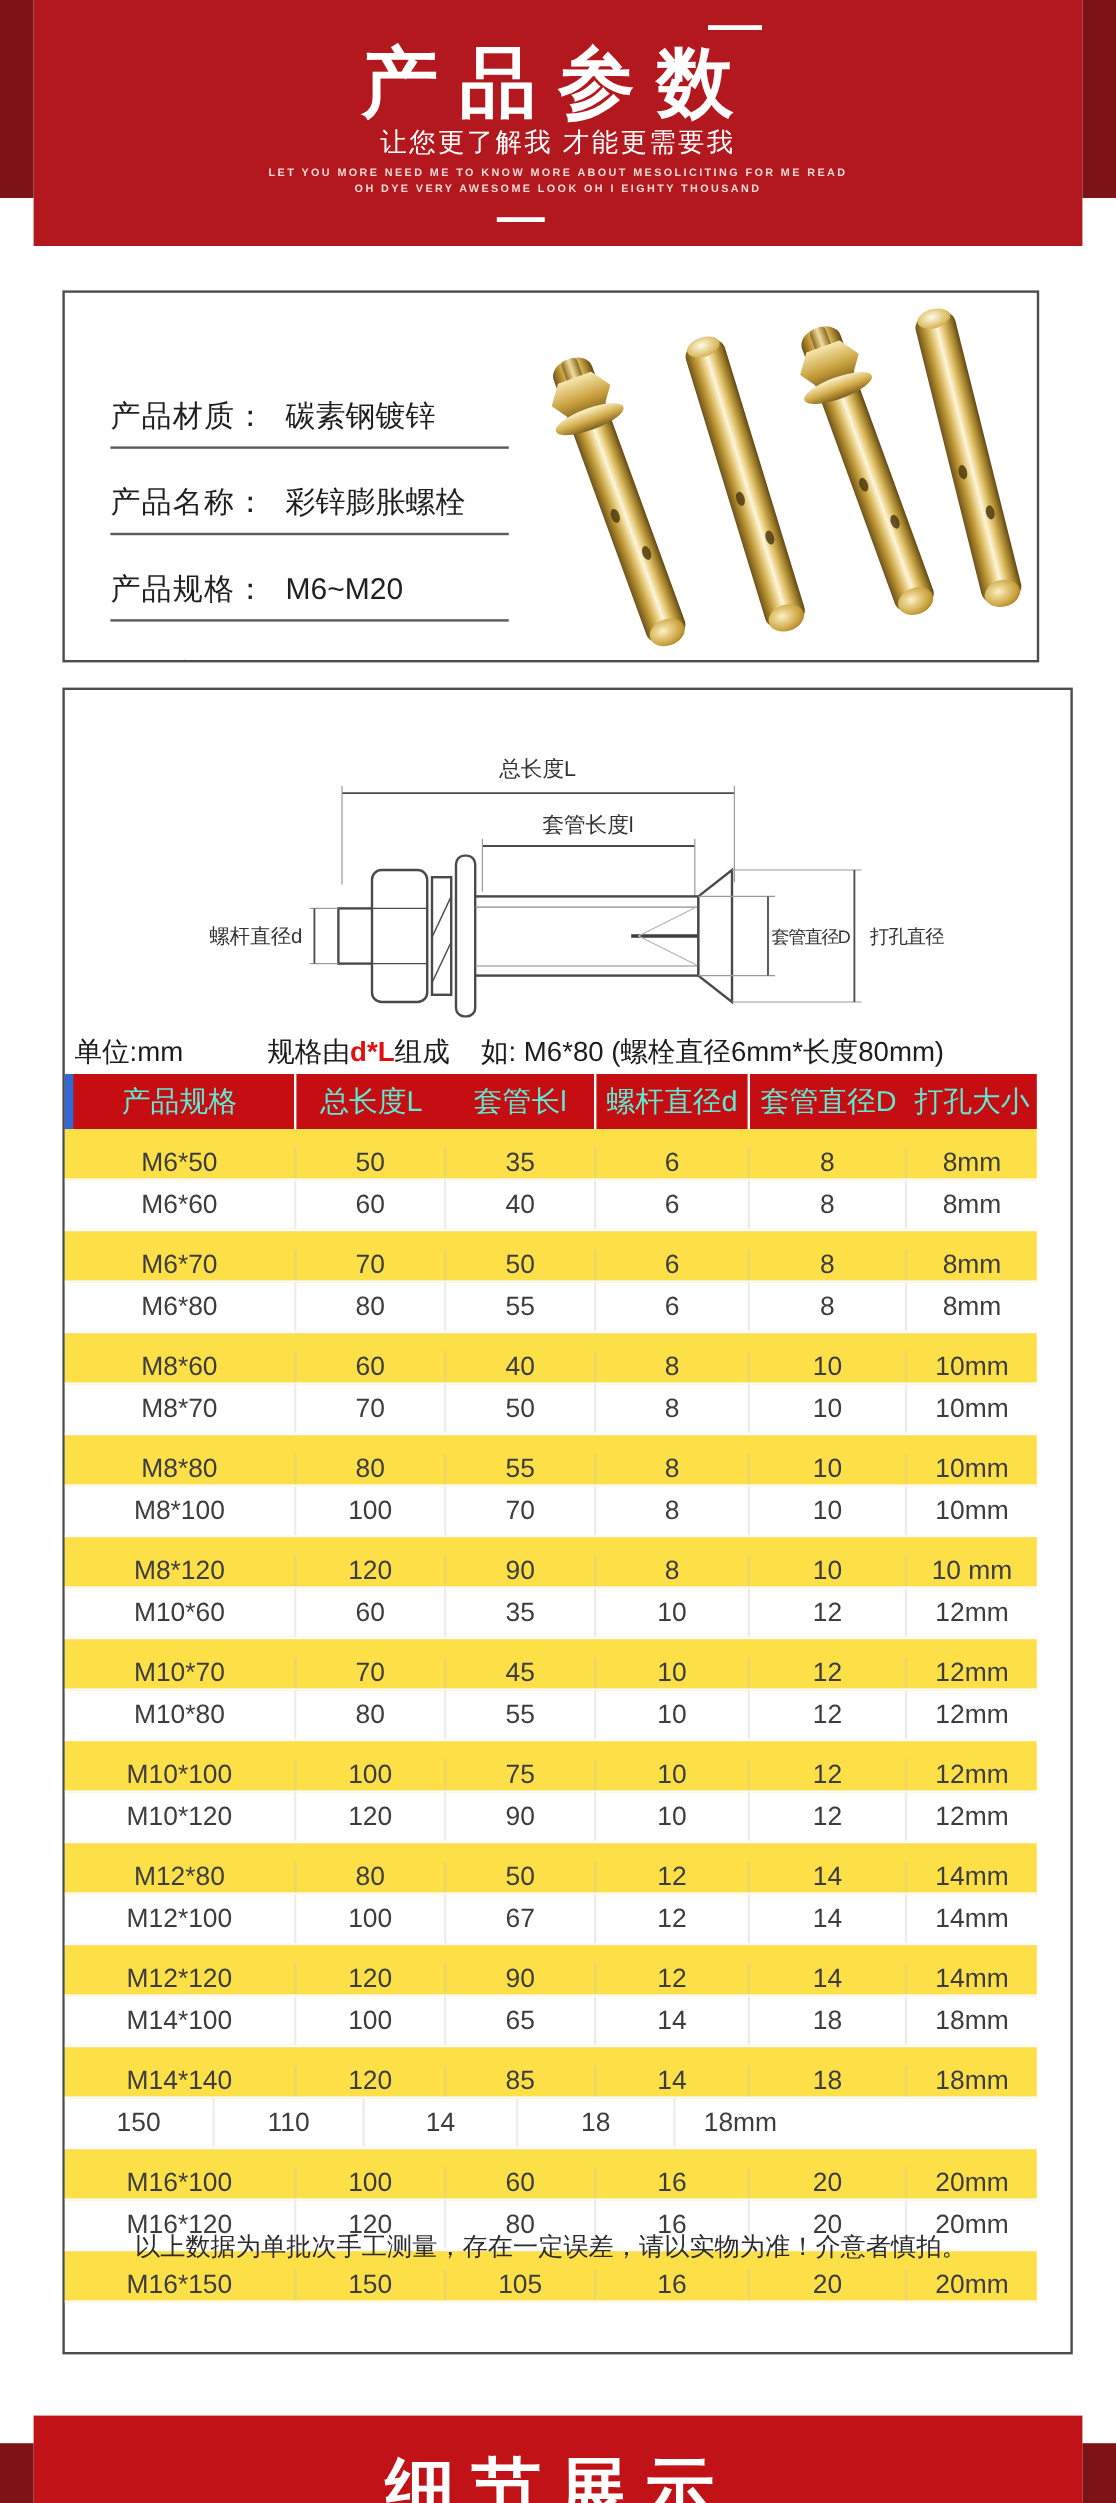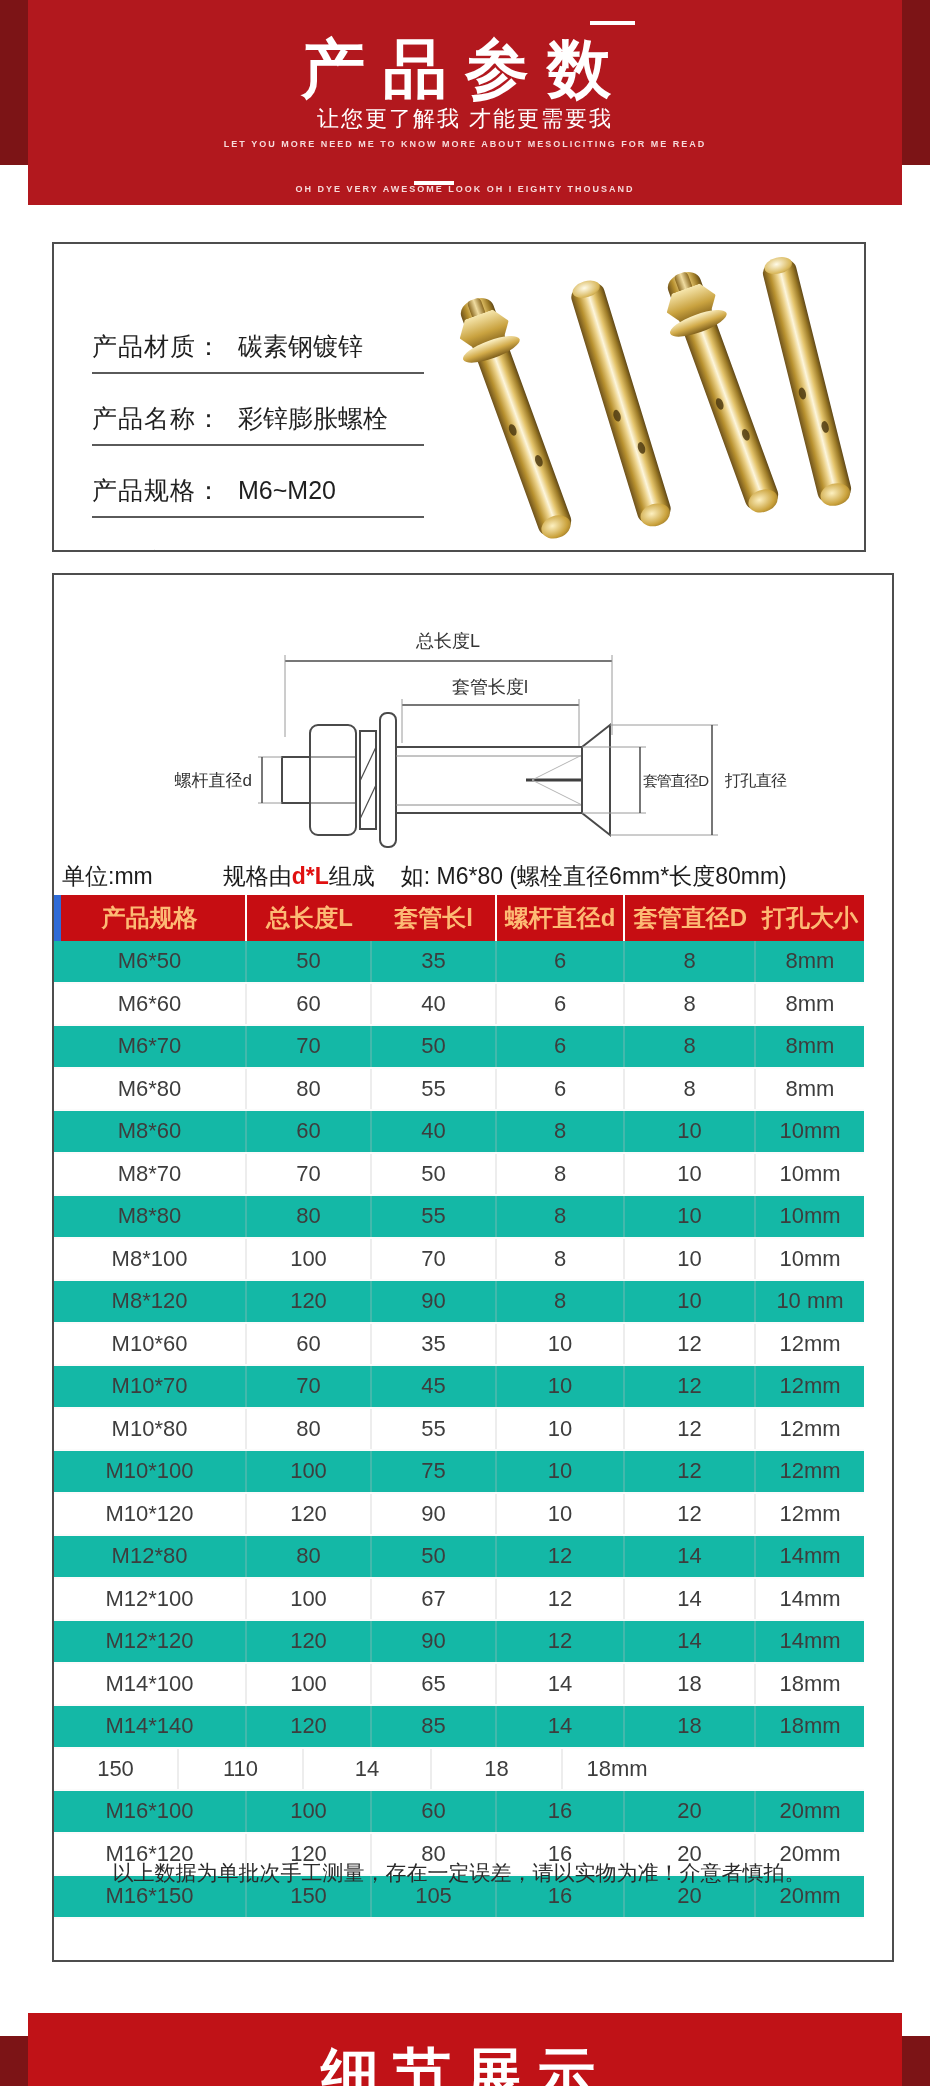--- a/index.html
+++ b/index.html
@@ -10,21 +10,21 @@
   .top-banner{position:absolute;left:0;top:0;width:930px;height:205px;}
   .banner-body{position:absolute;left:28px;top:0;width:874px;height:205px;background:#b2181e;}
   .edge-strip{position:absolute;top:0;width:28px;height:165px;background:#7c1416;}
   .edge-strip.left{left:0;} .edge-strip.right{right:0;}
   .banner-title{position:absolute;left:0;top:26px;width:100%;text-align:center;color:#fff;
                 font-size:64px;font-weight:bold;letter-spacing:18px;font-family:Liberation Serif, serif;}
   .banner-subtitle{position:absolute;left:0;top:104px;width:100%;text-align:center;color:#fff;
                    font-size:22px;letter-spacing:2px;}
   .banner-tagline{position:absolute;left:0;width:100%;text-align:center;color:#f6dada;
                   font-size:9px;font-weight:bold;letter-spacing:2px;}
-  .tag1{top:139px;} .tag2{top:152px;margin-top:32px;}
+  .tag1{top:139px;} .tag2{top:152px;}
   .banner-dash{position:absolute;height:4px;background:#fff;}
   .dash1{left:590px;top:21px;width:45px;}
   .dash2{left:414px;top:181px;width:40px;}
 
   
   .box{position:absolute;left:52px;width:810px;background:#fff;border:2px solid #4d4d4d;}
   .box1{top:242px;height:306px;overflow:hidden;}
   .box2{top:573px;height:1385px;padding-left:28px;}
 
   
@@ -62,27 +62,27 @@
   .diagram text{fill:#333;font-family:"Liberation Sans","DejaVu Sans",sans-serif;}
 
   
   .unit-line{position:absolute;left:8px;top:286px;width:794px;font-size:23px;color:#1c1c1c;white-space:nowrap;}
   .unit-seg{margin-left:70px;}
   .unit-example{margin-left:26px;}
   .hl-red{color:#e01010;font-weight:bold;}
 
   
   .thead{position:absolute;left:0;top:320px;width:810px;height:46px;display:flex;
-         background:#c60d12;color:#fdba74;font-weight:bold;font-size:24px;}
+         background:#c60d12;color:#5eead4;font-weight:normal;font-size:24px;}
   .thead .hcell{display:flex;align-items:center;justify-content:center;box-sizing:border-box;}
   .hcell.hd-div{border-right:2px solid #ffffff;}
   .blue-strip{position:absolute;left:0;top:320px;width:7px;height:46px;background:#2f6bd7;}
   .tbody{position:absolute;left:0;top:366px;width:810px;}
   .trow{display:flex;height:42.5px;box-sizing:border-box;border-bottom:2px solid #fbfbfb;}
-  .trow.odd{background:#14b8a6;}
+  .trow.odd{background:#fde047;align-items:flex-end;}
   .trow.even{background:#ffffff;}
   .tcell{display:flex;align-items:center;justify-content:center;font-size:22px;color:#3d3d3d;
          box-sizing:border-box;border-right:2px solid rgba(190,190,190,0.28);}
   .c0{width:193px;} .c1{width:125px;} .c2{width:125px;} .c3{width:128px;} .c4{width:131px;} .c5{width:108px;border-right:none;}
   .thead .c0{width:193px;} 
 
   .footer-note{position:absolute;left:0;top:1277px;width:810px;height:42px;line-height:42px;
                text-align:center;font-size:21px;color:#2b2b2b;}
 
   

